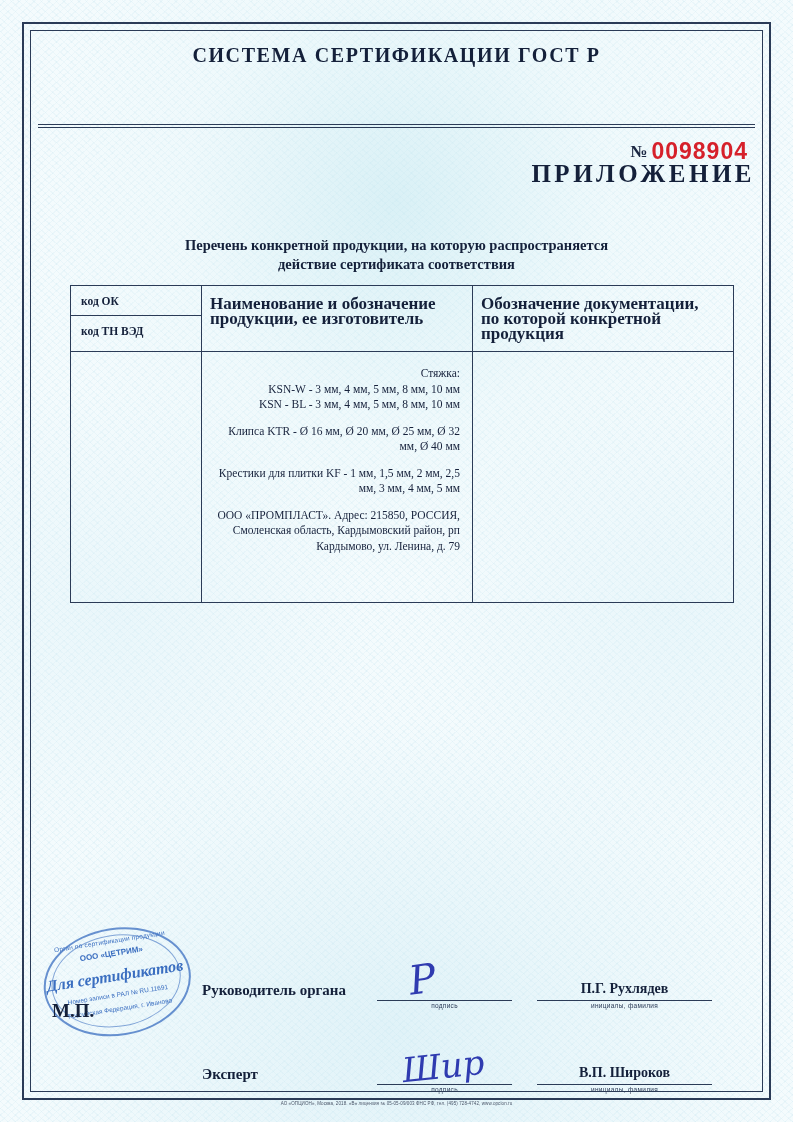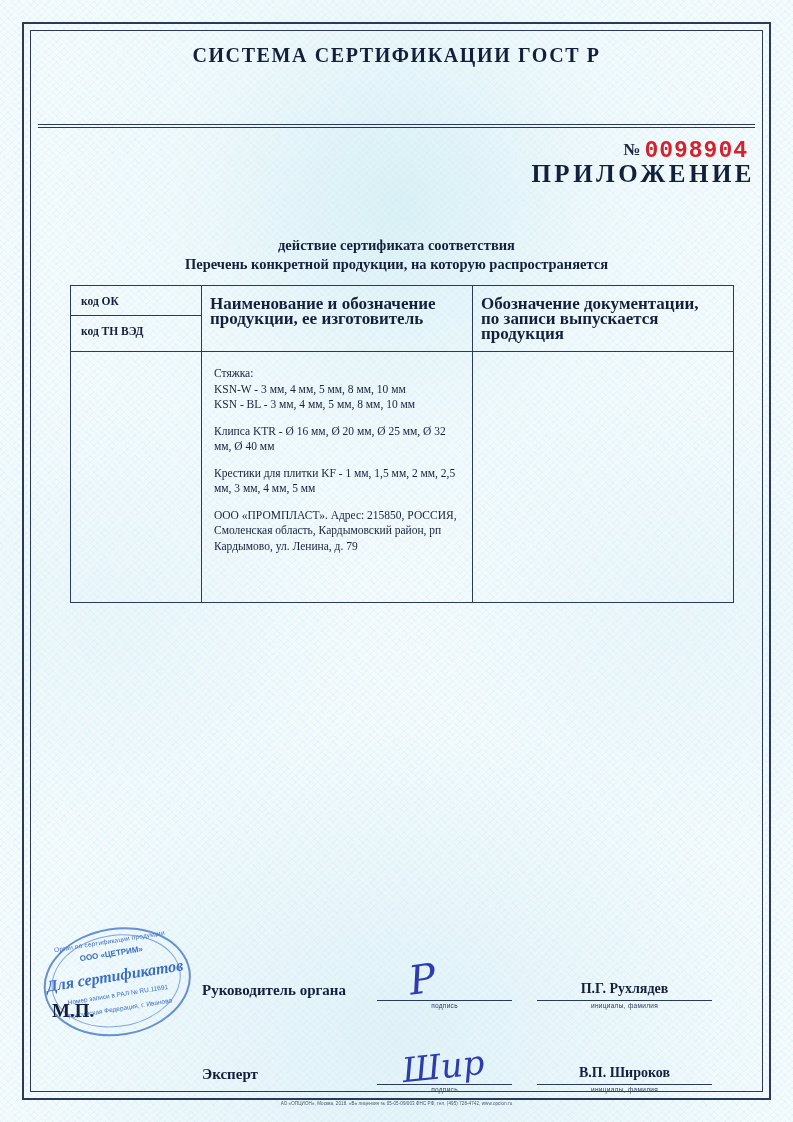--- a/index.html
+++ b/index.html
@@ -84,21 +84,21 @@
     color: #1b2742;
     font-weight: bold;
   }
   .numero .num-sign {
     font-size: 17px;
     vertical-align: 2px;
     margin-right: 4px;
   }
   .numero .num-value {
     color: #d6202a;
-    font-family: Liberation Mono, monospace;
+    font-family: Liberation Sans, sans-serif;
     font-size: 23px;
     letter-spacing: 1px;
     text-align: center;
   }
 
   
   .doc-heading {
     position: absolute;
     left: 38px; top: 160px;
     width: 717px;
@@ -175,21 +175,21 @@
   .hdr-small-top { border-bottom: 1px solid #2b3b57; }
   .body-cell {
     height: 250px;
   }
   .prod-text {
     font-size: 11.5px;
     line-height: 15.5px;
     padding: 14px 12px 0 12px;
     color: #17223c;
   }
-  .prod-text p { margin: 0 0 11px 0; }
+  .prod-text p { margin: 0 0 11px 0; text-align: right; }
   .prod-text p.last { margin-bottom: 0; }
 
   
   .sig-block {
     position: absolute;
     left: 57px;
     width: 660px;
   }
   #sig-row-1 { top: 978px; }
   #sig-row-2 { top: 1022px; }
@@ -363,41 +363,41 @@
   <div class="rule" id="rule-2"></div>
 
   <div class="numero">
     <span class="num-sign">№</span><span class="num-value">0098904</span>
   </div>
 
   <div class="doc-heading">ПРИЛОЖЕНИЕ</div>
 
 
   <div class="subtitle">
+    <div>Перечень конкретной продукции,  на которую распространяется</div>
     <div>действие сертификата соответствия</div>
-    <div>Перечень конкретной продукции,  на которую распространяется</div>
   </div>
 
   <table id="product-table">
     <tbody>
         <tr>
       <td class="th-left">
         <div class="hdr-small-top">код ОК</div>
         <div class="hdr-small-bot">код ТН ВЭД</div>
       </td>
       <td class="th-mid">
         <div class="hdr-cell">
           <div>Наименование и обозначение</div>
           <div>продукции, ее изготовитель</div>
         </div>
       </td>
       <td class="th-right">
         <div class="hdr-cell">
           <div>Обозначение документации,</div>
-          <div>по записи выпускается продукция</div>
+          <div>по которой конкретной продукция</div>
         </div>
       </td>
     </tr>
     <tr>
       <td class="th-left body-cell"></td>
       <td class="th-mid body-cell">
         <div class="prod-text">
           <p>Стяжка:<br>KSN-W - 3 мм, 4 мм, 5 мм, 8 мм, 10 мм<br>KSN - BL - 3 мм, 4 мм, 5 мм, 8 мм, 10 мм</p>
           <p>Клипса KTR - Ø 16 мм, Ø 20 мм, Ø 25 мм, Ø 32 мм, Ø 40 мм</p>
           <p>Крестики для плитки KF - 1 мм, 1,5 мм, 2 мм, 2,5 мм, 3 мм, 4 мм, 5 мм</p>

